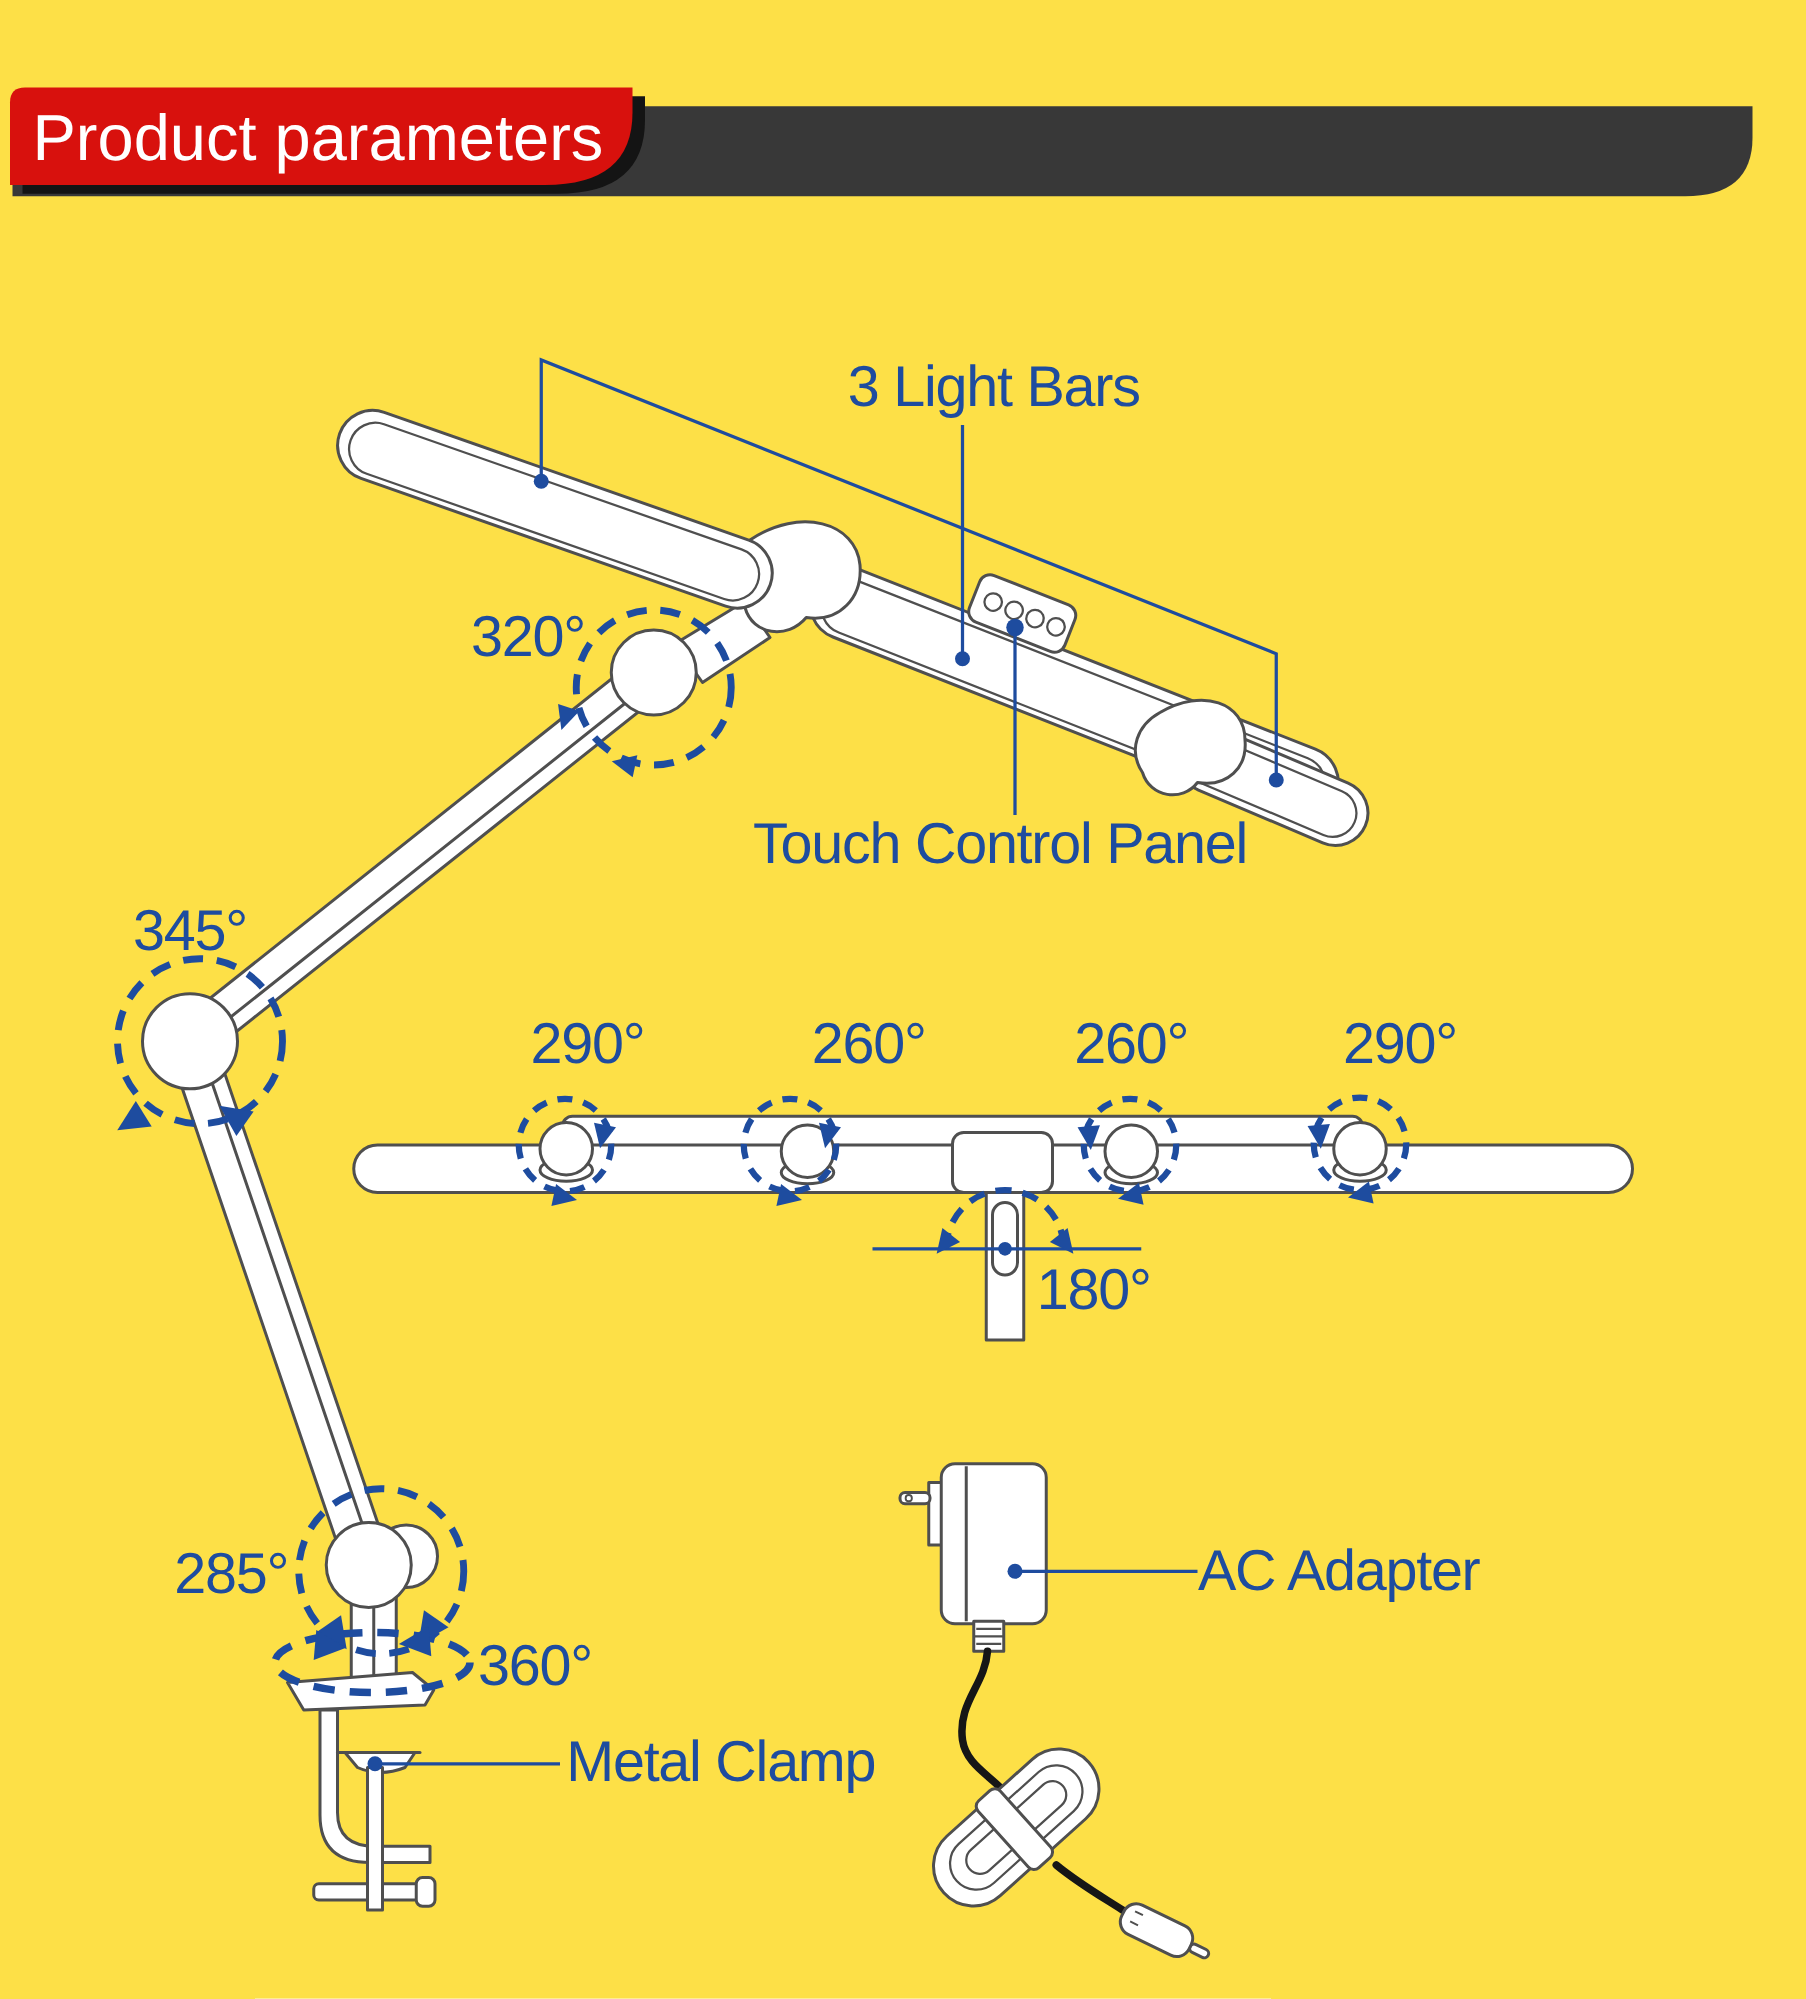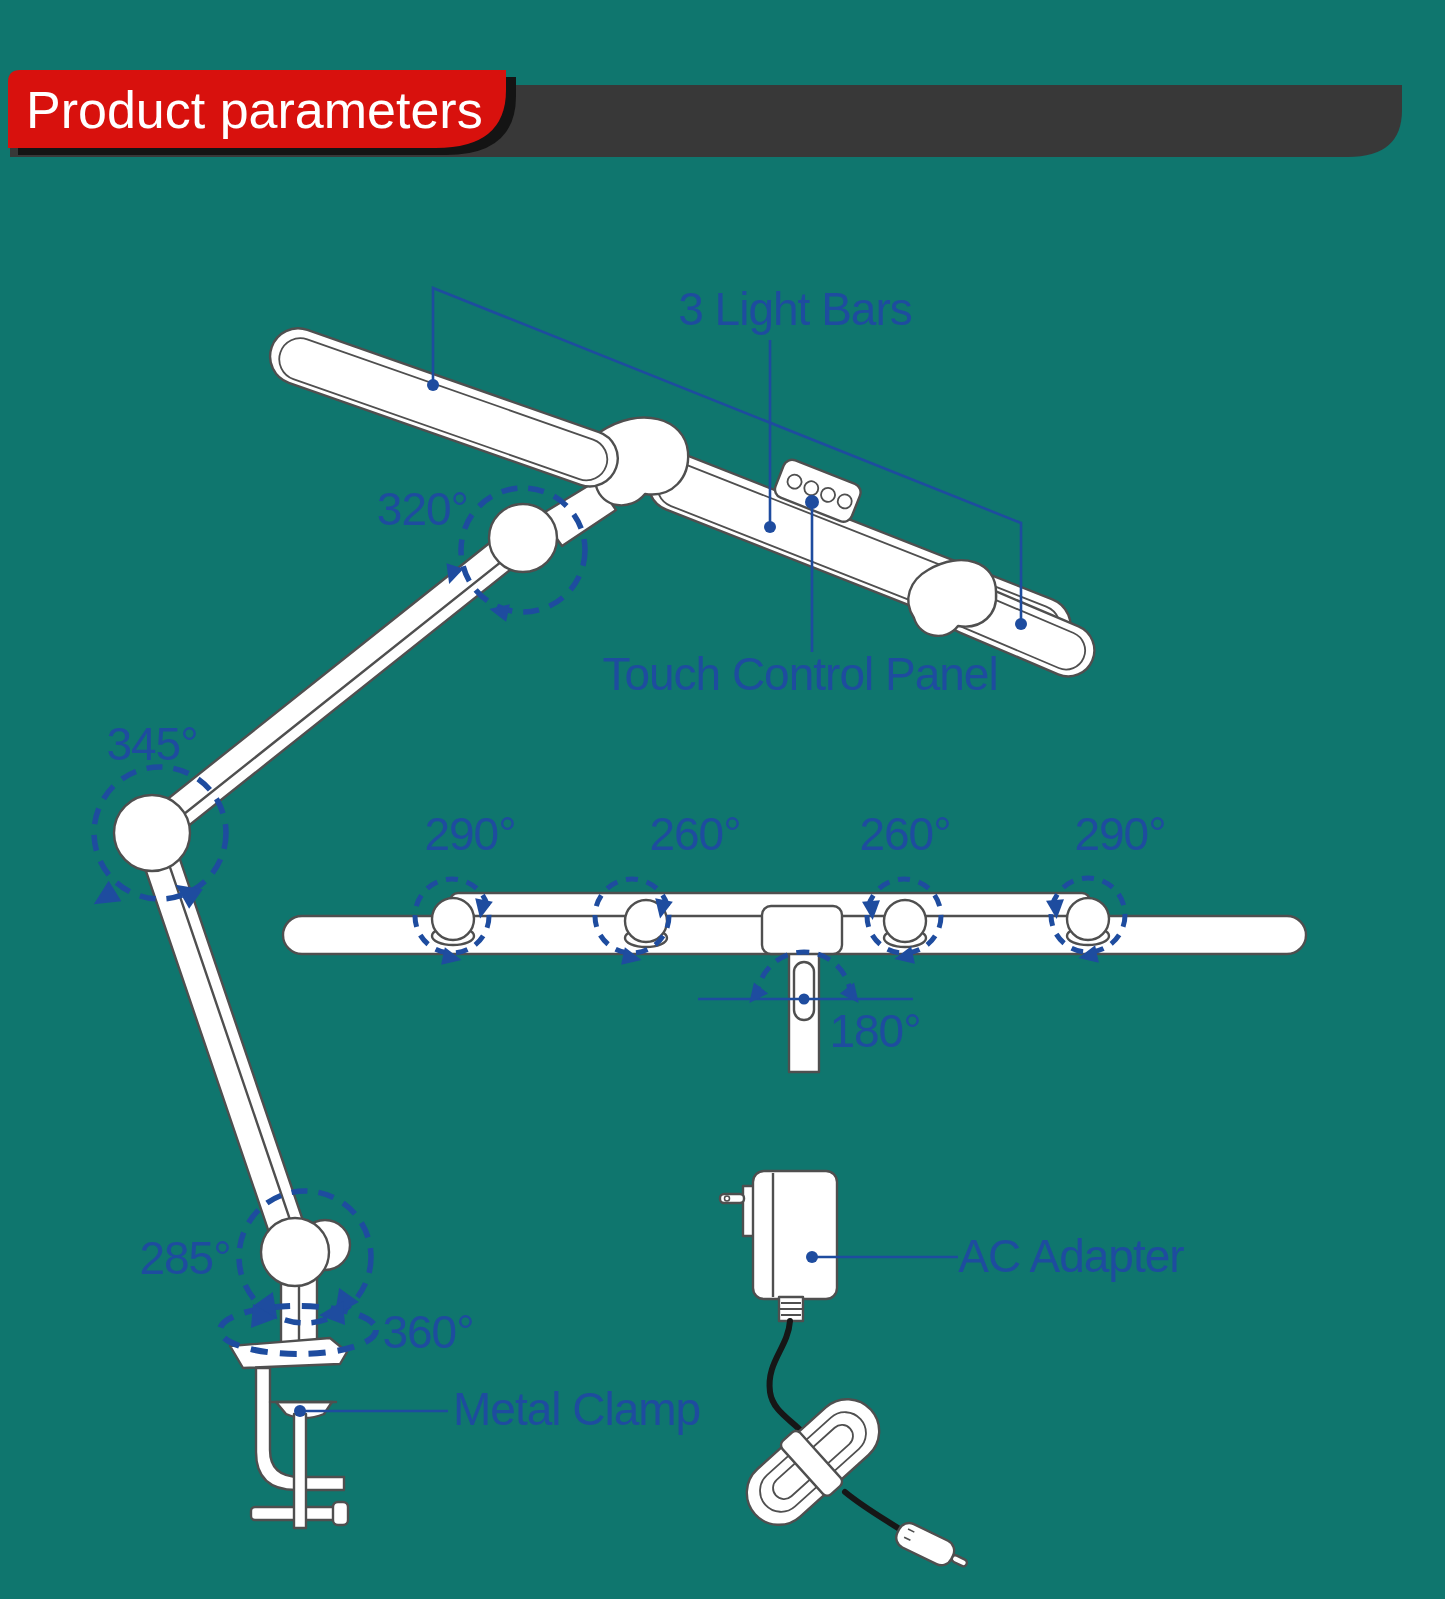--- a/index.html
+++ b/index.html
@@ -1,16 +1,16 @@
 <!DOCTYPE html>
 <html><head>
 <meta charset="utf-8">
 <style>
   html,body{margin:0;padding:0;background:#ffffff;}
-  .page{position:relative;width:1445px;height:1599px;background:#0f766e;overflow:hidden;
+  .page{position:relative;width:1445px;height:1599px;background:#fde047;overflow:hidden;
         font-family:"Liberation Sans", sans-serif;}
   svg text{font-family:"Liberation Sans", sans-serif;}
   .blue-label{fill:#1e4c9f;font-size:46px;letter-spacing:-1px;}
   .title-text{fill:#ffffff;font-size:52px;letter-spacing:0px;}
 </style>
 </head>
 <body>
 
 <div class="page">
 <svg width="1445" height="1599" viewBox="0 0 1445 1599" xmlns="http://www.w3.org/2000/svg">

